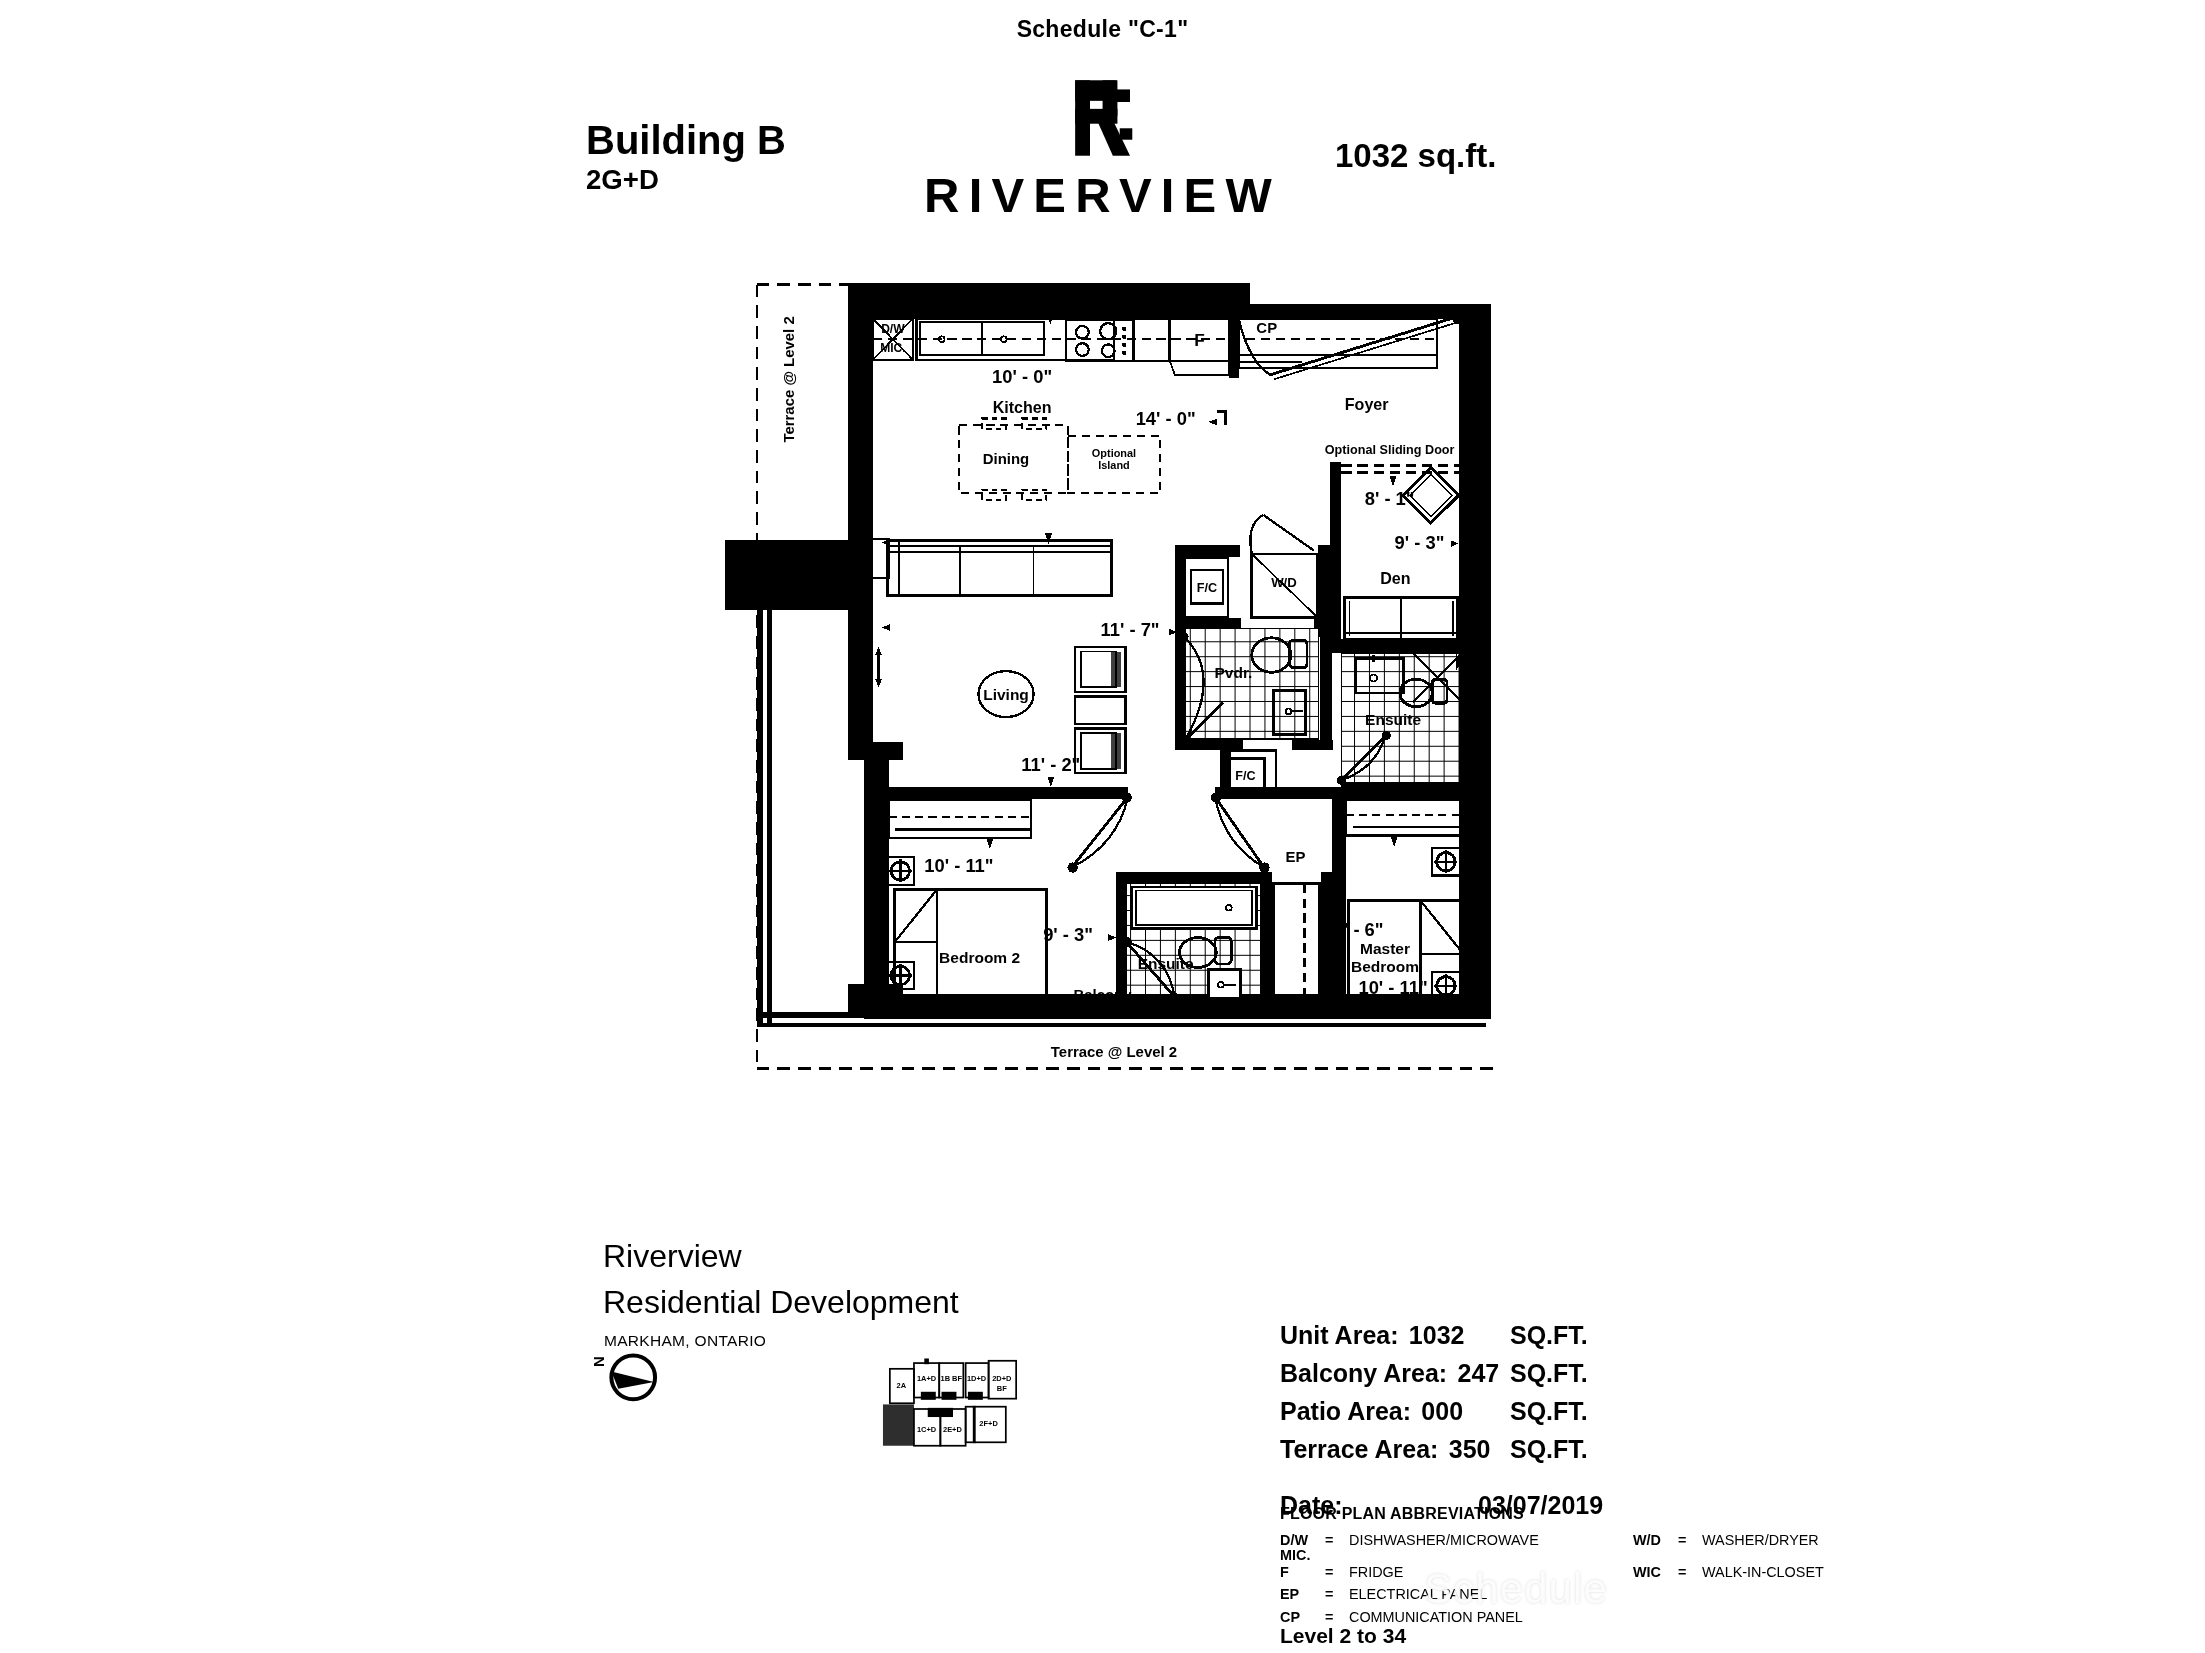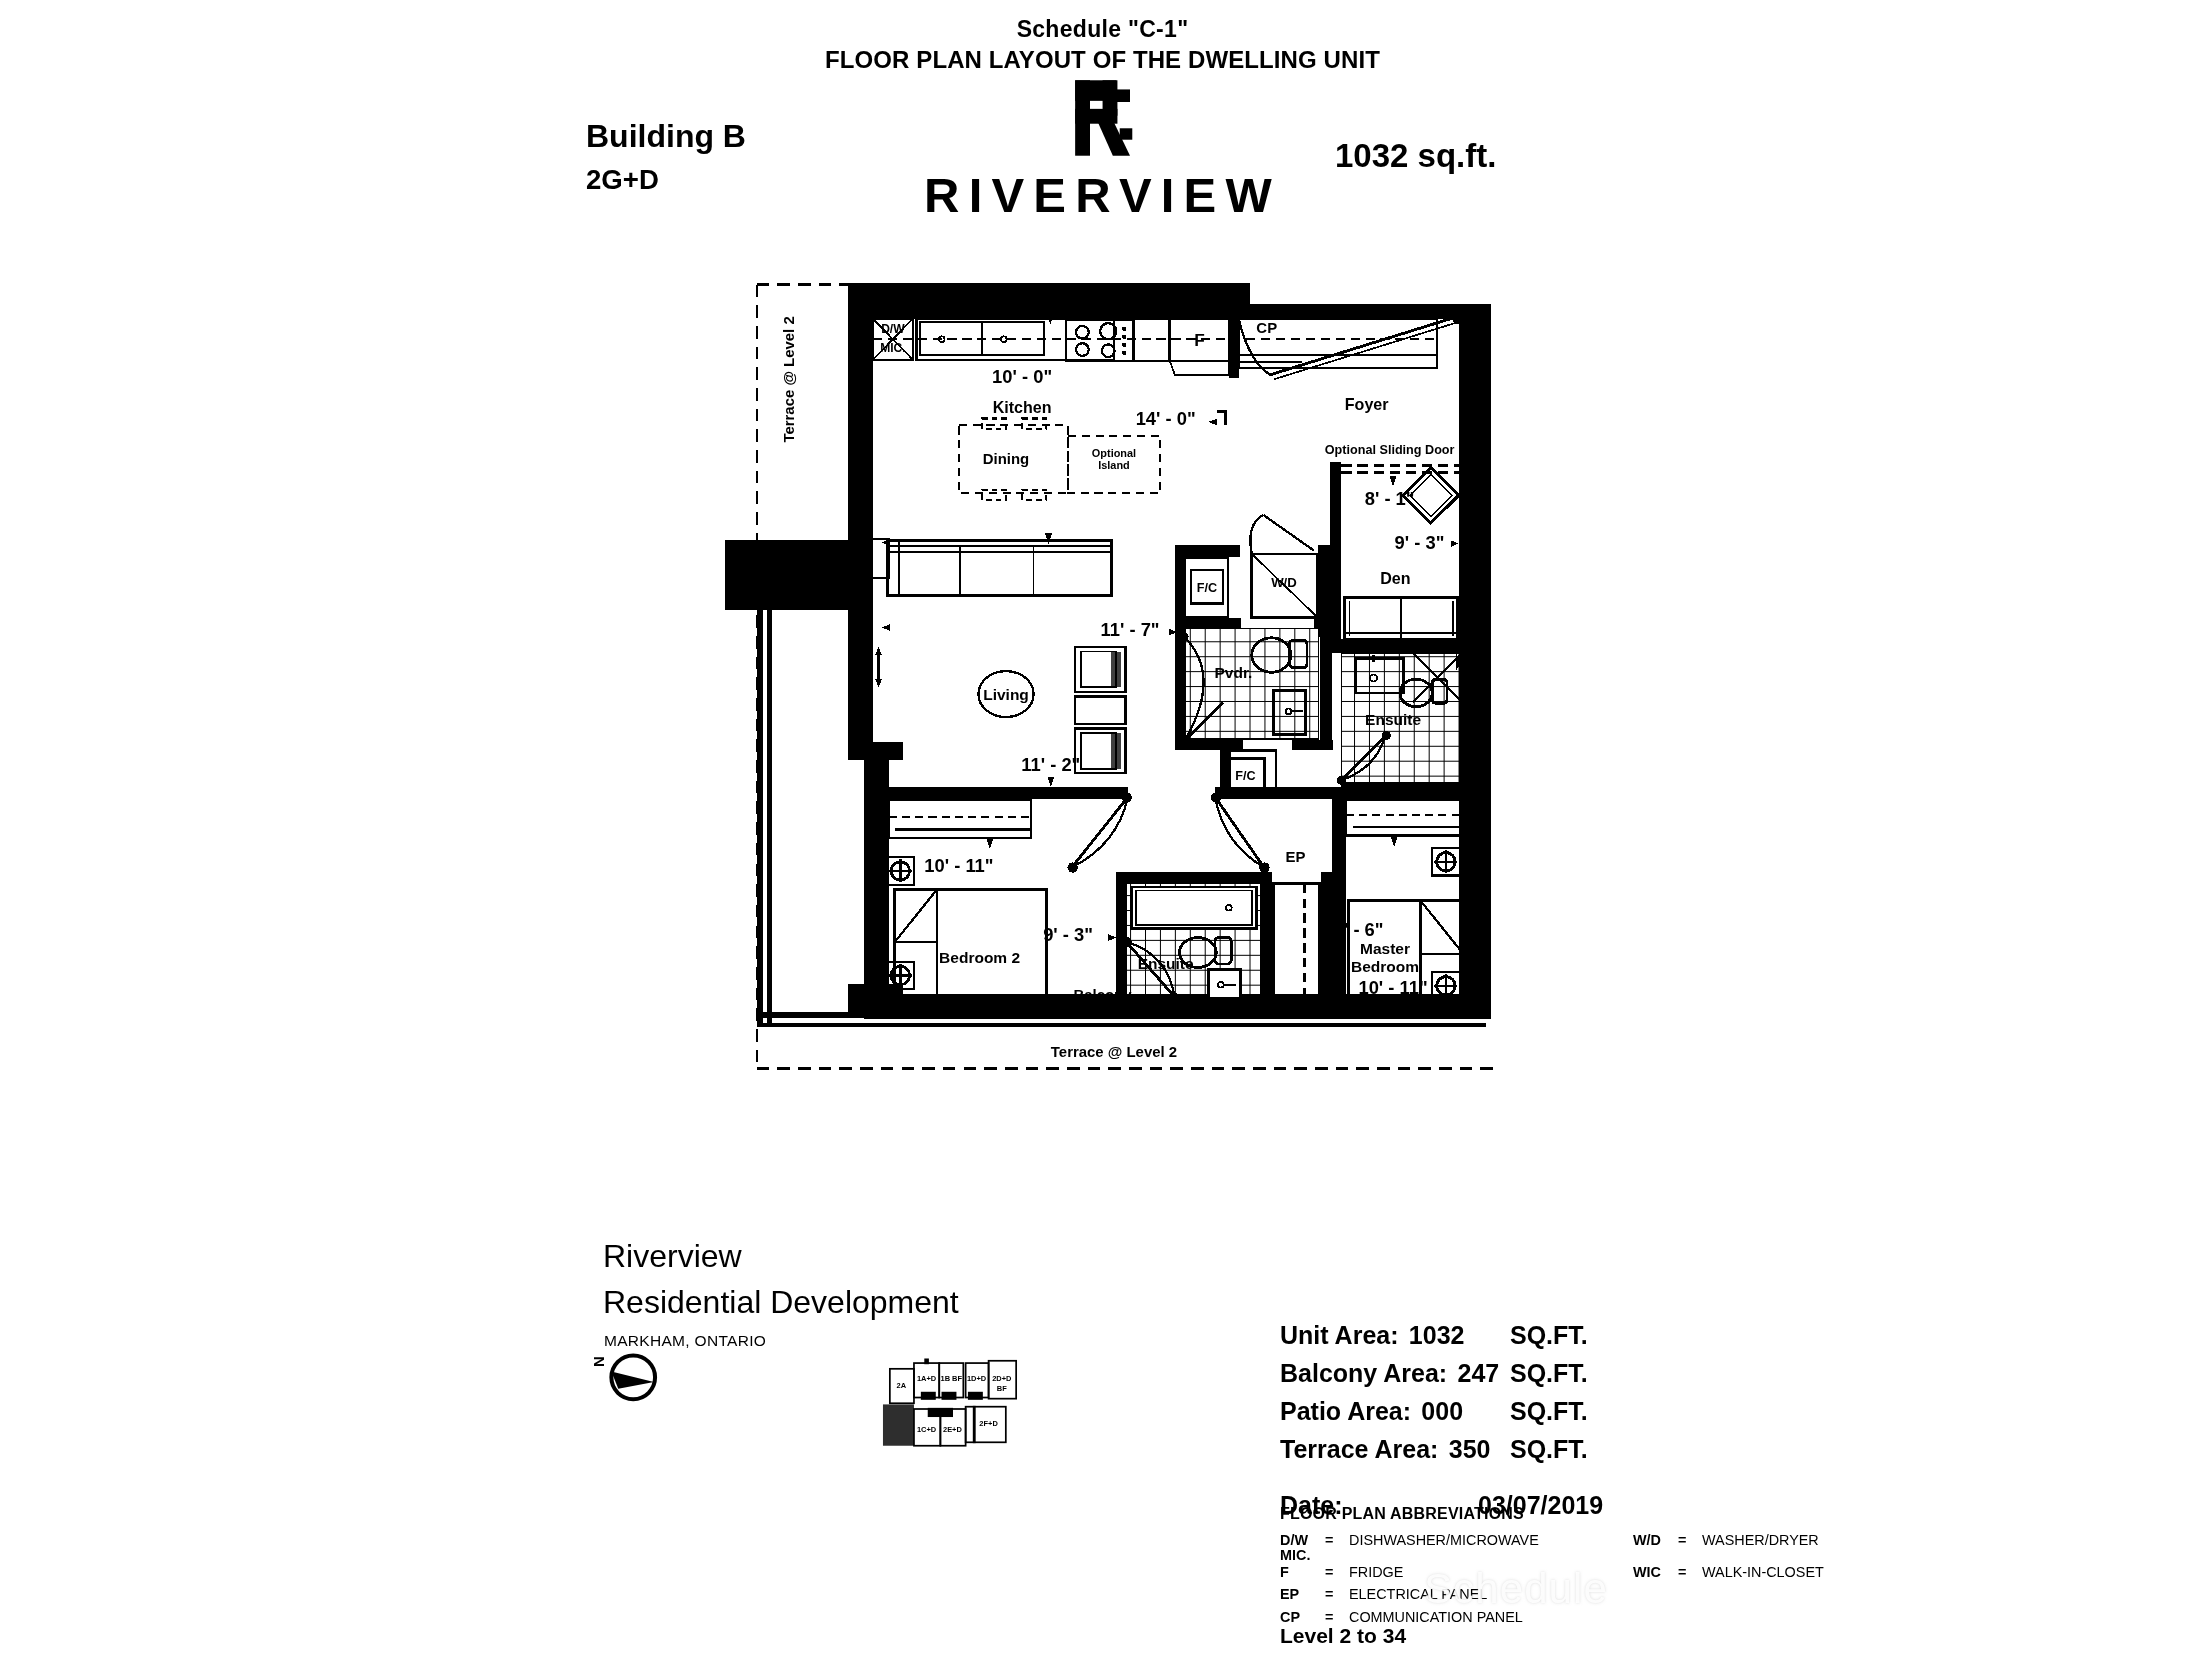--- a/index.html
+++ b/index.html
@@ -15,21 +15,21 @@
   .hdr-sched { position:absolute; left:0; top:16px; width:2205px; text-align:center;
     font-size:23px; font-weight:bold; letter-spacing:0.3px; }
   .hdr-title { position:absolute; left:0; top:46px; width:2205px; text-align:center;
     font-size:24px; font-weight:bold; letter-spacing:0.1px; }
 
   .logo-R { position:absolute; left:1060px; top:78px; width:92px; height:80px; }
 
   .brand { position:absolute; left:0; top:167px; width:2205px; text-align:center;
     font-size:49px; font-weight:bold; letter-spacing:9.2px; }
 
-  .bldg { position:absolute; left:586px; top:118px; font-size:32px; font-weight:bold; }
+  .bldg { position:absolute; left:586px; top:118px; font-size:40px; font-weight:bold; }
   .unittype { position:absolute; left:586px; top:164px; font-size:27.6px; font-weight:bold; }
   .sqft { position:absolute; left:1335px; top:137px; font-size:33px; font-weight:bold; white-space:nowrap;}
 
   
   .plan { position:absolute; left:712px; top:253px; width:781px; height:873px; }
   .plan svg { display:block; }
 
   
   .dev-name1 { position:absolute; left:603px; top:1238px; font-size:32px; }
   .dev-name2 { position:absolute; left:603px; top:1284px; font-size:32px; }
@@ -75,21 +75,20 @@
     text-shadow: 0 0 2.9px rgba(185,185,185,0.5);
     pointer-events:none; white-space:nowrap;
   }
 </style>
 </head>
 <body>
 
 <div class="page">
 
   <div class="hdr-sched">Schedule "C-1"</div>
-  <div class="hdr-title">FLOOR PLAN LAYOUT OF THE DWELLING UNIT</div>
 
   <div class="logo-R">
     <svg viewBox="0 0 160 140" width="92" height="80">
       <rect x="26" y="4" width="72" height="36" fill="#000"></rect>
       <rect x="26" y="4" width="26" height="132" fill="#000"></rect>
       <rect x="74" y="4" width="26" height="62" fill="#000"></rect>
       <rect x="26" y="54" width="74" height="26" fill="#000"></rect>
       <rect x="96" y="20" width="26" height="22" fill="#000"></rect>
       <polygon points="66,78 94,78 122,136 92,136" fill="#000"></polygon>
       <rect x="104" y="88" width="22" height="20" fill="#000"></rect>

